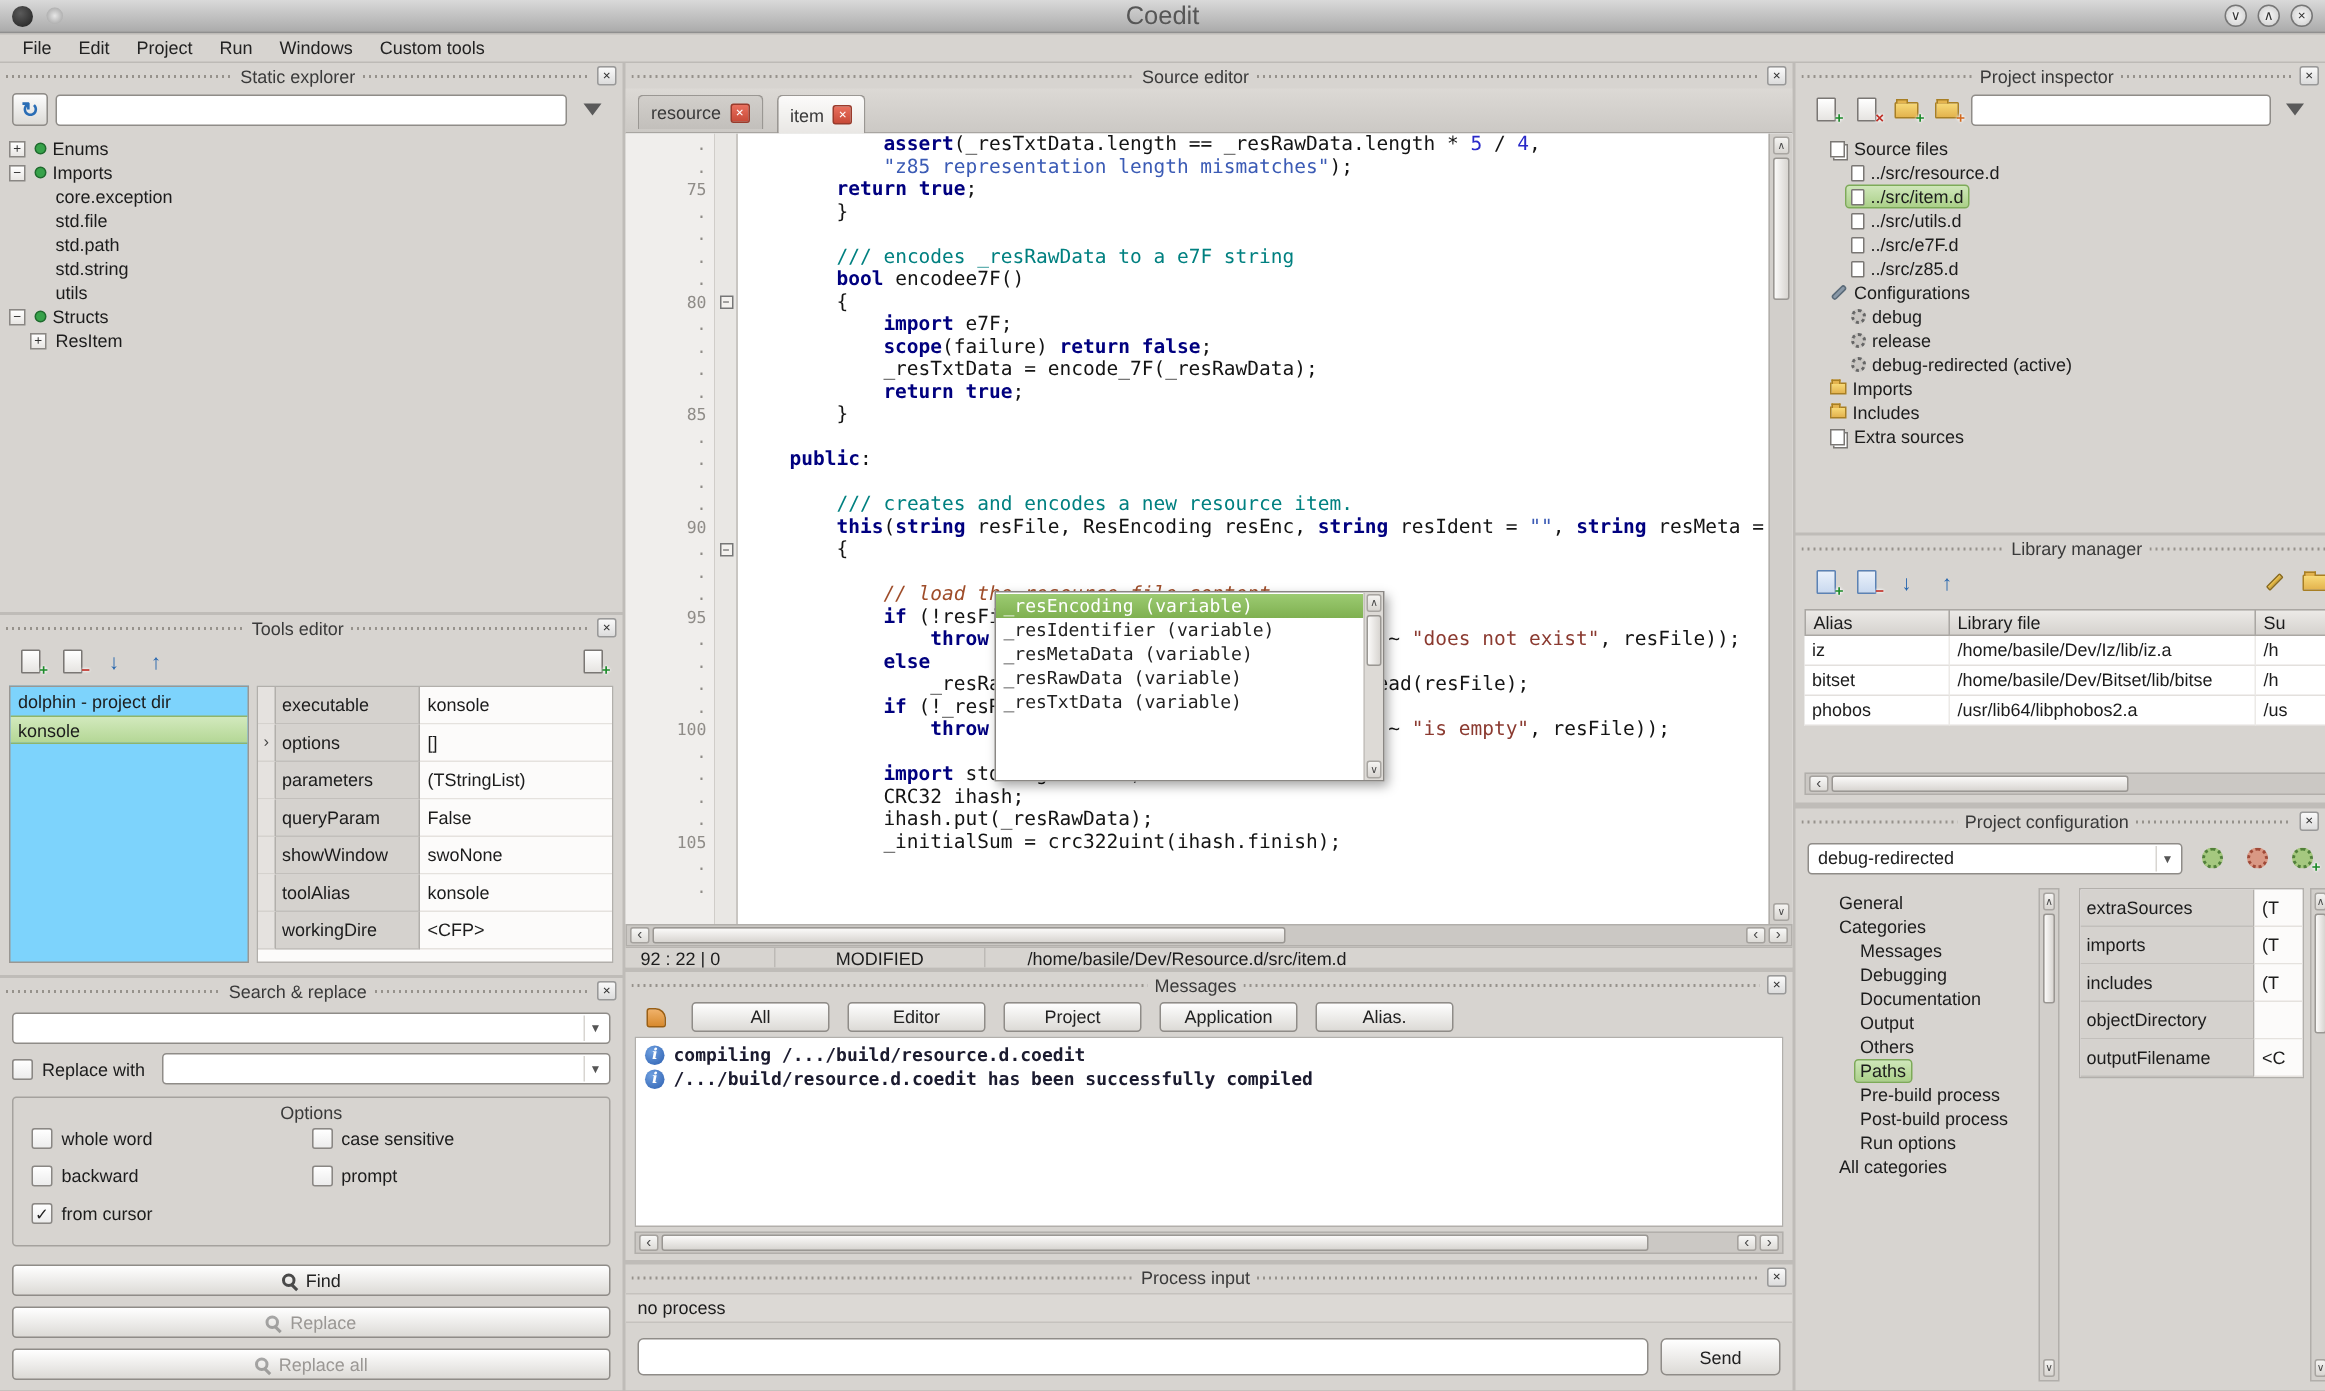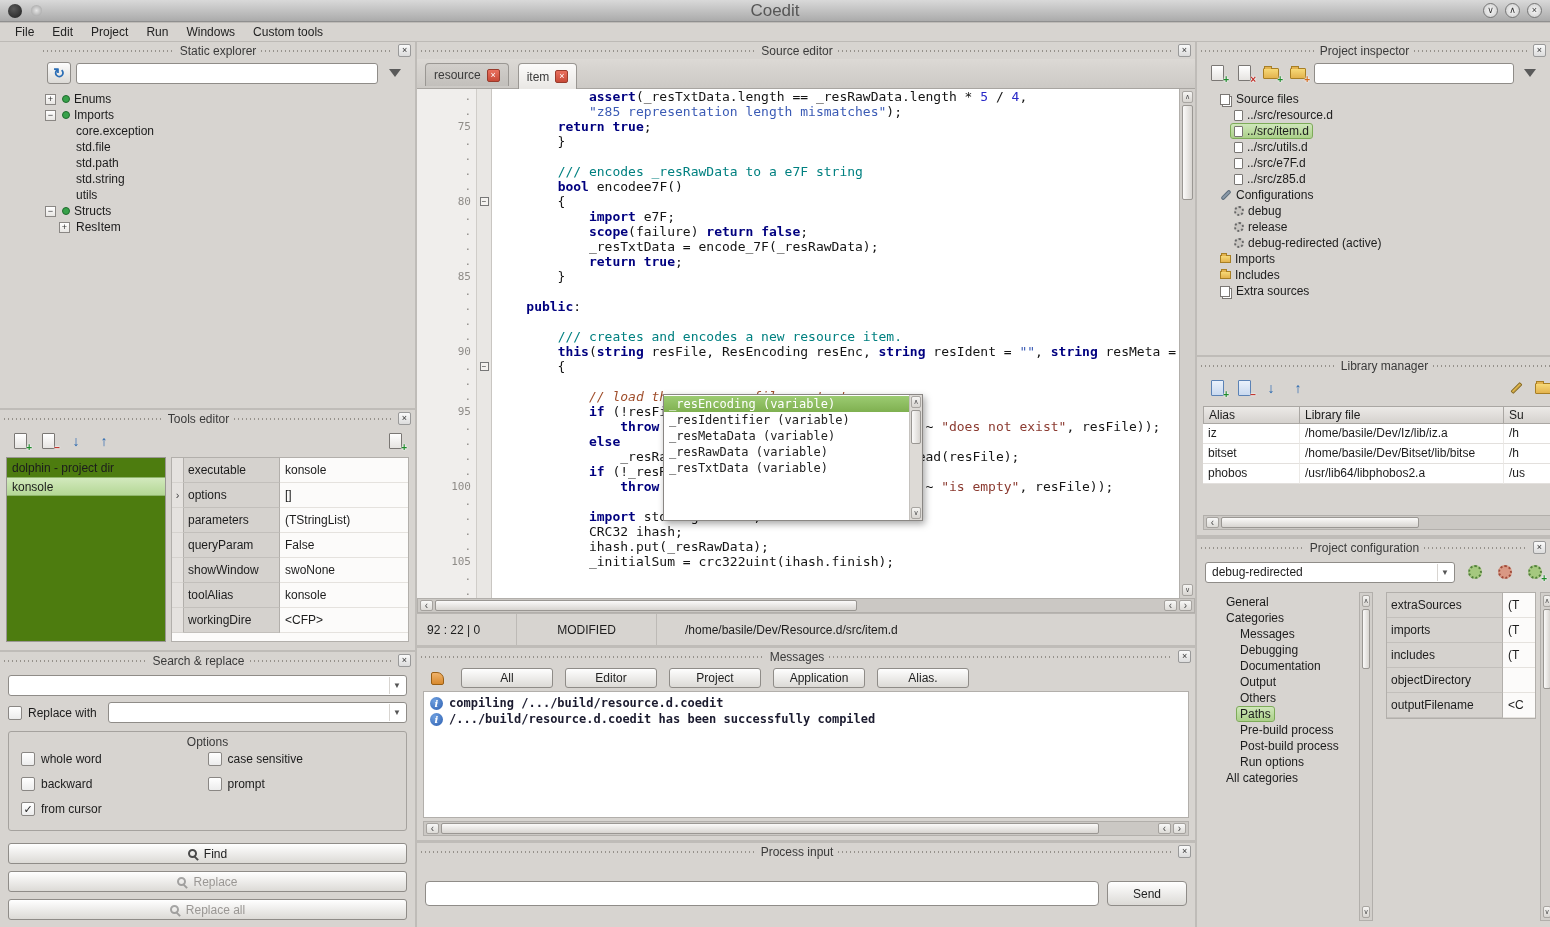--- a/index.html
+++ b/index.html
@@ -61,21 +61,21 @@
   .ic-wrench{width:12px;height:4px;background:#8a99a8;border:1px solid #5a6a78;border-radius:2px;transform:rotate(-45deg);}
   .ic-info{width:13px;height:13px;border-radius:50%;background:radial-gradient(circle at 35% 30%,#6fa0e0,#2c5fb0);color:#fff;font:italic bold 10px "DejaVu Serif",serif;display:inline-flex;align-items:center;justify-content:center;flex:none;}
 
   
   .tree{flex:1;overflow:hidden;padding:4px 2px;}
   .trow{height:16px;display:flex;align-items:center;white-space:nowrap;}
   .expander{width:11px;height:11px;flex:none;margin-right:3px;border:1px solid #8a8784;background:linear-gradient(#fff,#e8e6e3);font-size:9px;line-height:9px;text-align:center;color:#333;}
   .expander.hidden{visibility:hidden;}
   .tsel{display:inline-flex;align-items:center;gap:4px;padding:0 3px;border-radius:2px;}
   .tsel.sel{background:linear-gradient(#cfe7ba,#abd089);outline:1px solid #7dab58;}
-  .listbox{background:#4d7c0f;border:1px solid #9a9793;width:160px;overflow:hidden;}
+  .listbox{background:#7dd3fc;border:1px solid #9a9793;width:160px;overflow:hidden;}
   .litem{height:19px;display:flex;align-items:center;padding:0 5px;white-space:nowrap;}
   .litem.sel-row{background:linear-gradient(#d2e9bd,#b4d795);border-top:1px solid #8fb56b;border-bottom:1px solid #8fb56b;}
 
   
   .pgrid{display:grid;grid-template-columns:12px 96px 1fr;grid-auto-rows:25px;align-content:start;border:1px solid #b2afab;background:#fcfbfa;flex:1;overflow:hidden;}
   .pgrid2{display:grid;grid-template-columns:116px 1fr;grid-auto-rows:25px;align-content:start;border:1px solid #b2afab;background:#fcfbfa;overflow:hidden;}
   .gmark{border-bottom:1px solid #d5d2ce;border-right:1px solid #b2afab;background:#e5e2df;font-size:11px;display:flex;align-items:center;justify-content:center;color:#444;}
   .gname{background:#d5d2ce;border-bottom:1px solid #c2bfbb;border-right:1px solid #b2afab;display:flex;align-items:center;padding:0 4px;overflow:hidden;white-space:nowrap;}
   .gval{display:flex;align-items:center;padding:0 5px;border-bottom:1px solid #e5e2de;background:#fcfbfa;overflow:hidden;white-space:nowrap;}
 
@@ -111,21 +111,21 @@
   .tok-s2{color:var(--string-alt-color,#8b3a30);}
   .tok-n{color:var(--number-color,#2929c8);}
   .tok-box{color:#141414;background:#eef3f8;outline:1px solid #7a93b8;}
   .caret{display:inline-block;width:0;border-left:1px solid #000;height:13px;vertical-align:-2px;}
   .evscroll{position:absolute;top:0;right:0;bottom:0;width:16px;background:#d2cfcb;border-left:1px solid #b2afab;display:flex;flex-direction:column;padding:1px;}
   .cpopup{position:absolute;left:246px;top:305px;width:260px;height:127px;background:#fff;border:1px solid #8a8784;box-shadow:2px 3px 7px rgba(0,0,0,.35);display:flex;z-index:5;}
   .clist{flex:1;overflow:hidden;padding-top:1px;}
   .citem{height:16px;font:12px/16px "DejaVu Sans Mono",monospace;padding:0 5px;white-space:nowrap;color:#222;}
   .citem.sel{background:linear-gradient(#9ccb72,#7fb050);color:#fff;}
   .cvscroll{width:13px;flex:none;border-left:1px solid #c5c2be;display:flex;flex-direction:column;background:#dddad6;}
-  .sbar{height:32px;flex:none;background:#d7d4d0;border-top:1px solid #b8b5b1;display:flex;align-items:stretch;}
+  .sbar{height:14px;flex:none;background:#d7d4d0;border-top:1px solid #b8b5b1;display:flex;align-items:stretch;}
   .scell{display:flex;align-items:center;padding:0 10px;border-right:1px solid #bdbab6;white-space:nowrap;}
   .scell.c1{width:100px;}
   .scell.c2{width:140px;justify-content:center;}
   .scell.c3{flex:1;padding-left:28px;border-right:none;}
 
   
   .mtoolbar{height:26px;flex:none;display:flex;align-items:center;gap:12px;padding:2px 8px;}
   .fbtn{width:92px;height:20px;border:1px solid #8f8c88;border-radius:3px;background:linear-gradient(#fefefe,#dcdad6);font:12px "Liberation Sans",sans-serif;color:#222;display:flex;align-items:center;justify-content:center;}
   .mlist{flex:1;background:#fff;border:1px solid #b2afab;margin:0 6px;overflow:hidden;padding:3px 0;}
   .mrow{display:flex;align-items:center;gap:6px;height:16px;padding:0 6px;}
@@ -179,21 +179,21 @@
 </div>
 <div class="menubar">
     <div class="menu-item">File</div>
     <div class="menu-item">Edit</div>
     <div class="menu-item">Project</div>
     <div class="menu-item">Run</div>
     <div class="menu-item">Windows</div>
     <div class="menu-item">Custom tools</div>
   </div>
 
-<div class="panel" style="left:0;top:42px;width:415px;height:366px;padding-left:39px;">
+<div class="panel" style="left:0;top:42px;width:415px;height:366px;">
   <div class="phead">
     <span class="pdots"></span>
     <span class="ptitle">Static explorer</span>
     <span class="pdots"></span>
     <span class="pclose">×</span>
   </div>
   <div class="strow">
     <span class="sqbtn">
         <span>↻</span>
       </span>
@@ -660,20 +660,23 @@
   </div>
 </div>
 
 <div class="panel" style="left:417px;top:843px;width:778px;height:84px;">
   <div class="phead">
     <span class="pdots"></span>
     <span class="ptitle">Process input</span>
     <span class="pdots"></span>
     <span class="pclose">×</span>
   </div>
+  <div class="pirow1">
+    <span>no process</span>
+  </div>
   <div class="pirow2">
     <input class="piinput" value="" style="">
     <button class="sendbtn">Send</button>
   </div>
 </div>
 
 <div class="panel" style="left:1197px;top:42px;width:353px;height:313px;">
   <div class="phead">
     <span class="pdots"></span>
     <span class="ptitle">Project inspector</span>

